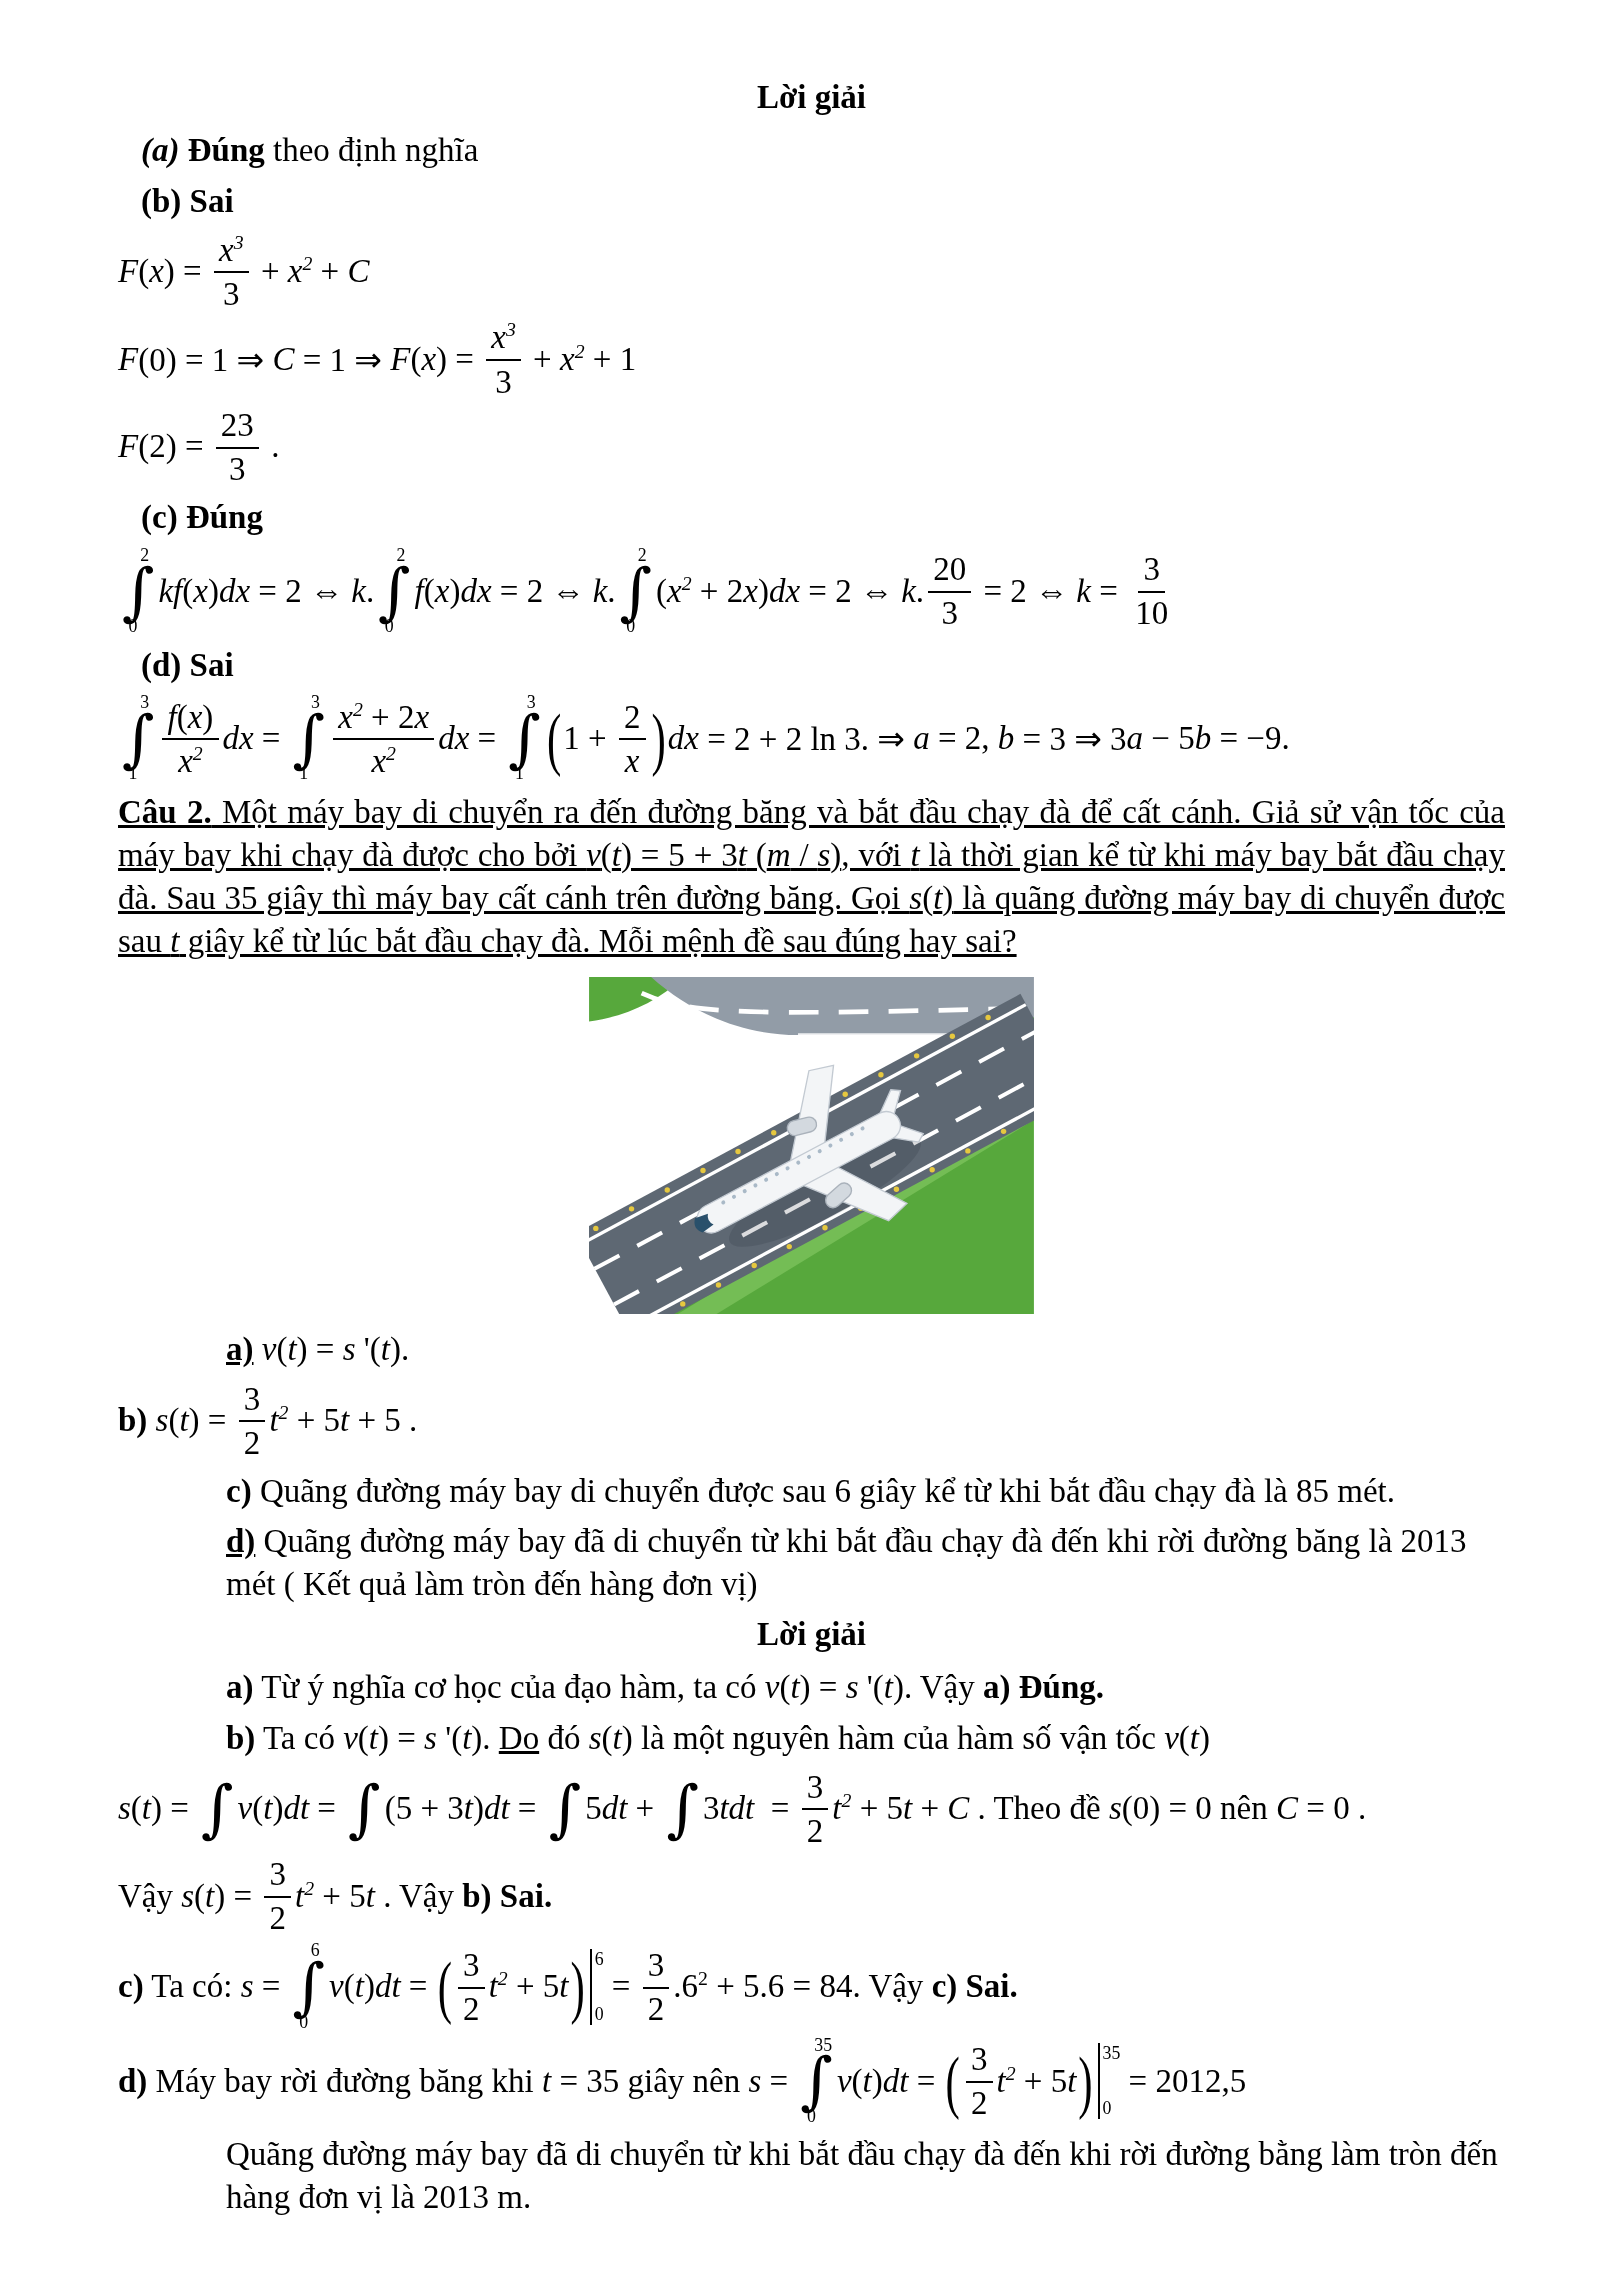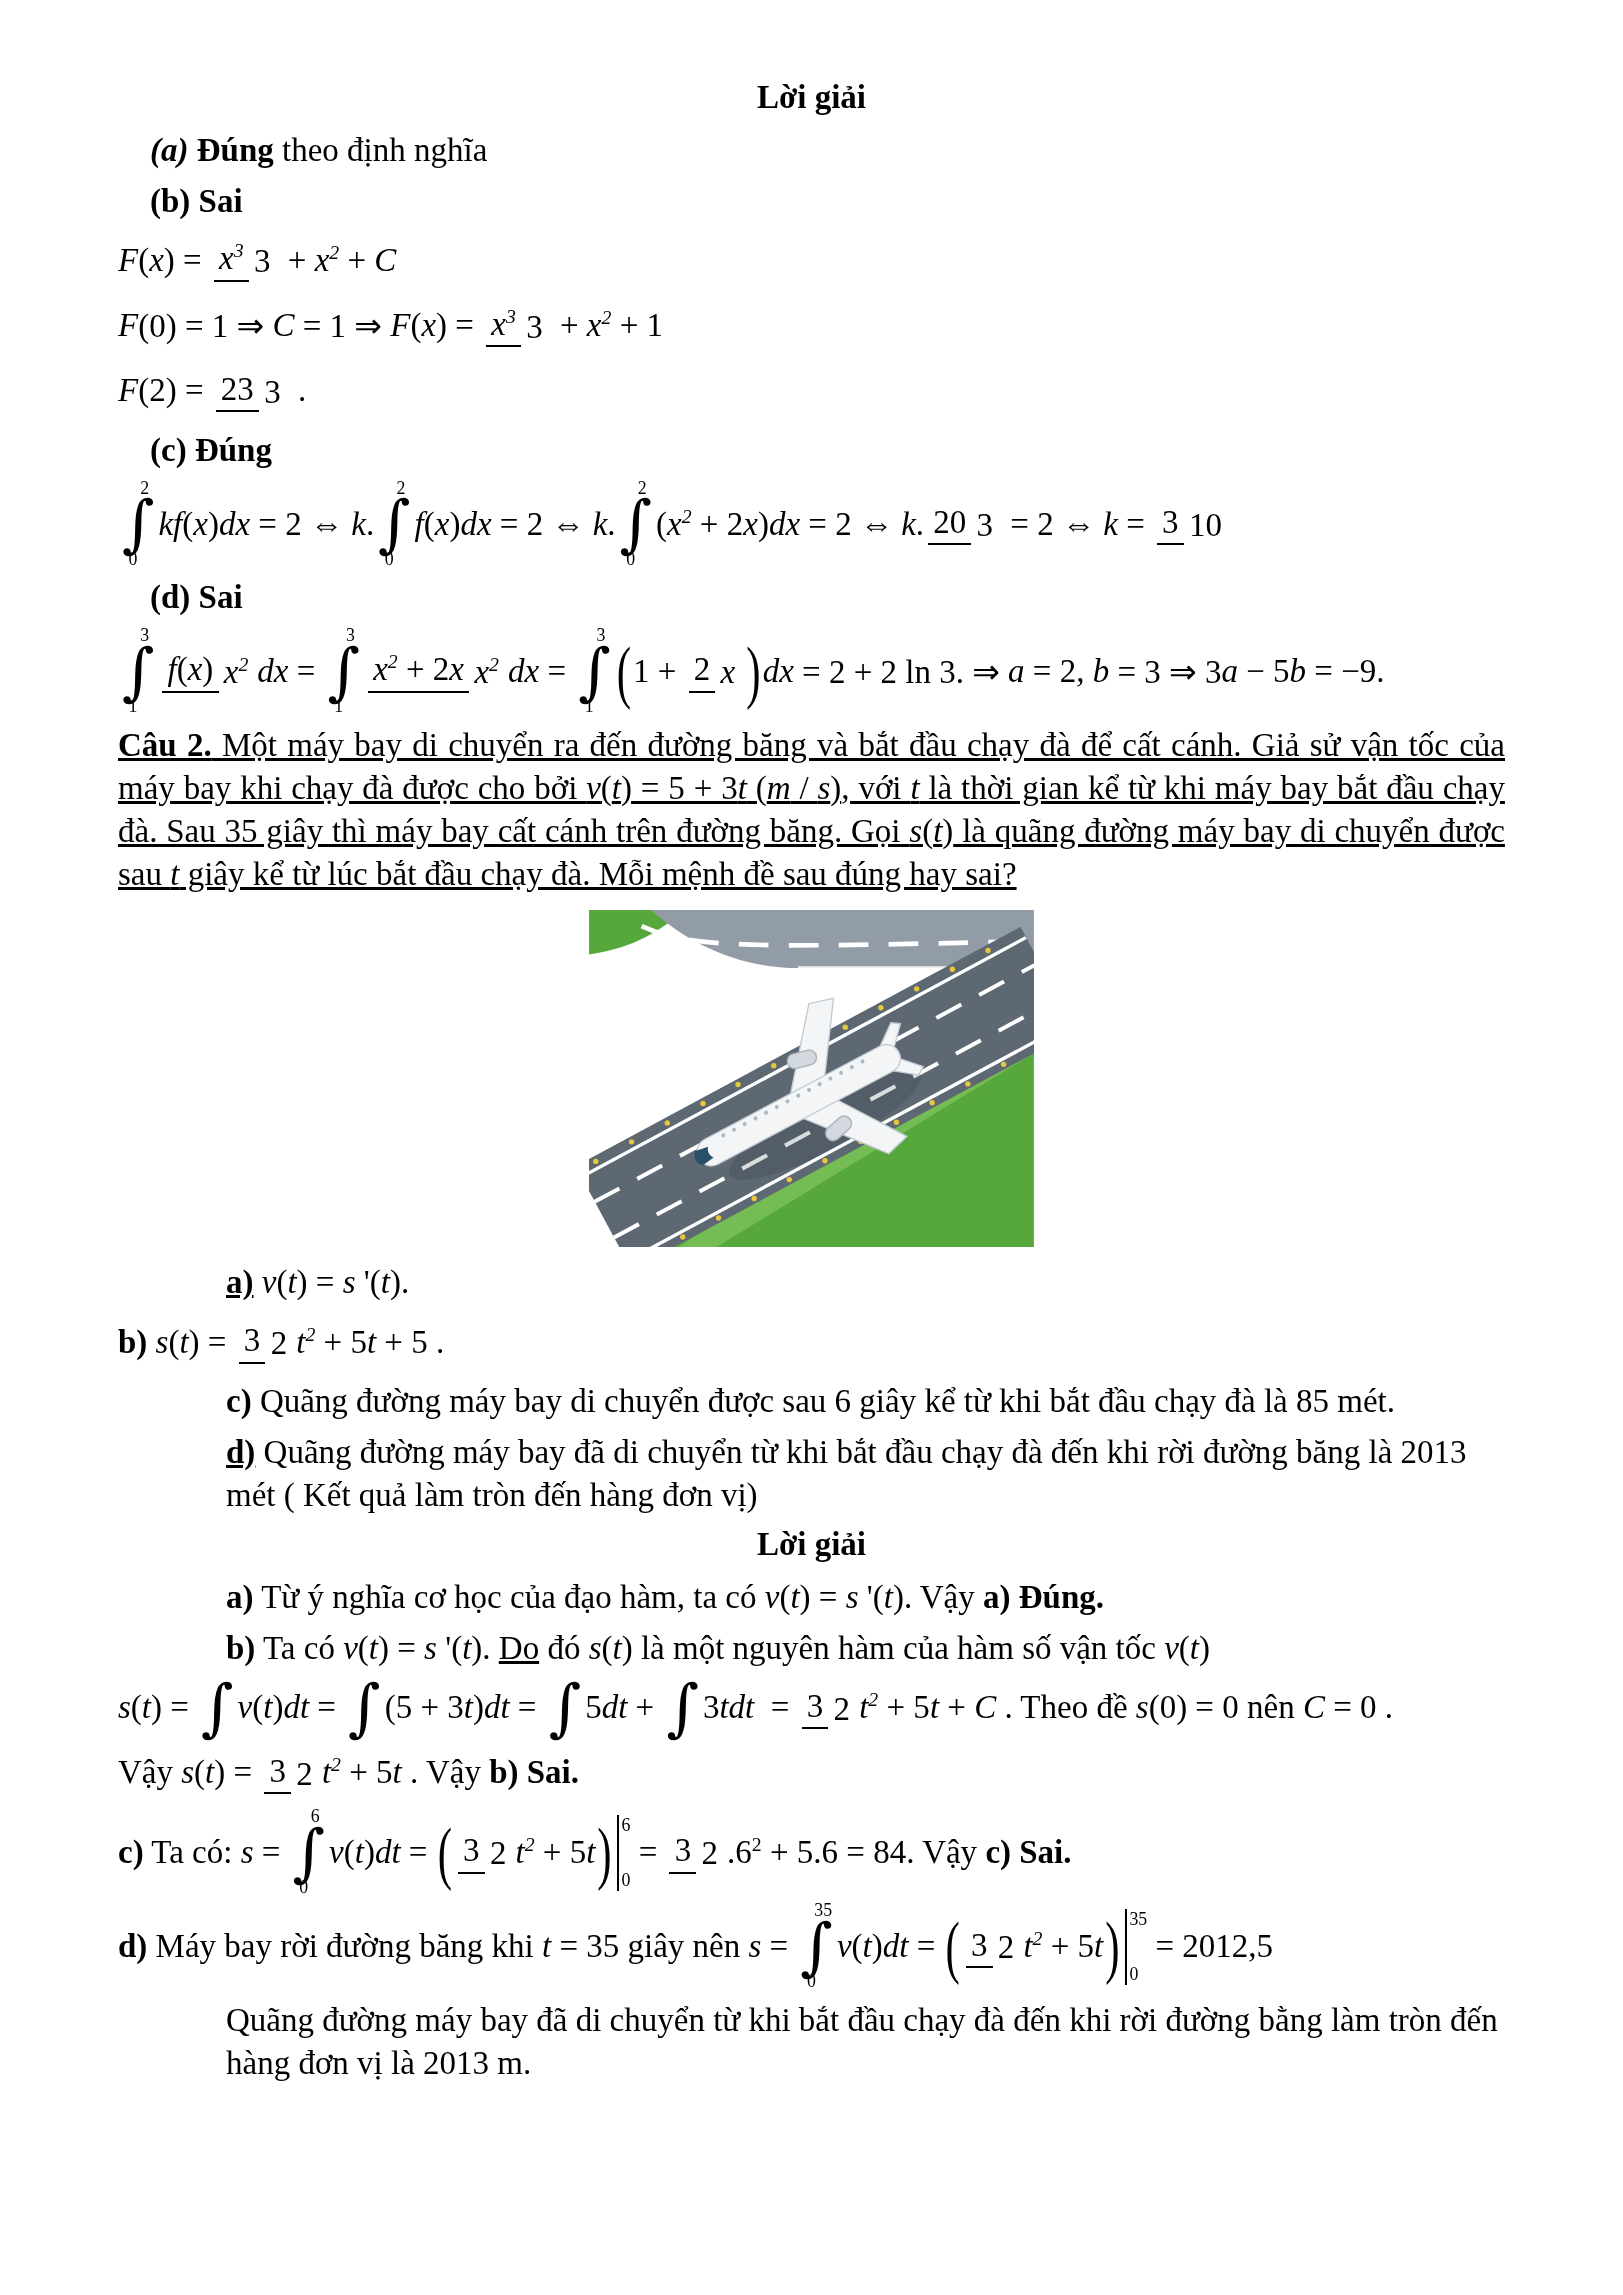--- a/index.html
+++ b/index.html
@@ -8,29 +8,29 @@
     background:#ffffff;color:#000;
     font-family:"Liberation Serif",serif;
     font-size:33px;
   }
   .content{padding:72px 118px 0 118px;}
   .block{margin:7.9px 0;}
   .heading{text-align:center;font-weight:bold;margin:5.2px 0 10.5px 0;line-height:1.25;}
   .line{line-height:1.3;}
   .para{line-height:1.3;}
   .align-justify{text-align:justify;text-decoration:underline;}
-  .ind-1{margin-left:32px;}
+  .ind-1{margin-left:23px;}
   .ind-2{margin-left:108px;}
   .math{display:flex;align-items:center;flex-wrap:wrap;row-gap:5.2px;min-height:60px;margin:5.2px 0;}
   .math .tok{white-space:pre;}
   .tok.bd{font-weight:bold;text-align:center;}
   .tok.it{font-style:italic;}
   .tok.un{text-decoration:underline;}
   sup{font-size:0.60em;line-height:0;}
-  .frac{display:inline-flex;flex-direction:row;align-items:center;vertical-align:middle;
+  .frac{display:inline-flex;flex-direction:column;align-items:center;vertical-align:middle;
         margin:0 3.9px;line-height:1.12;}
   .frac .num{padding:1.3px 5.2px 2.6px 5.2px;border-bottom:2px solid #000;}
   .frac .den{padding:2.6px 5.2px 0 5.2px;}
   .intg{display:inline-flex;flex-direction:column;align-items:center;line-height:1;margin:0 3.9px;vertical-align:middle;}
   .intg .isym{font-family:"DejaVu Serif",serif;font-size:1.9em;line-height:0.85;font-style:normal;}
   .intg .lim{font-size:0.54em;line-height:1;}
   .intg .lim.hi{transform:translateX(6.5px);}
   .intg .lim.lo{transform:translateX(-5.2px);}
   .bigp{font-size:1.3em;transform:scaleY(1.65);display:inline-block;margin:0 2px;font-weight:400;}
   .evalb{display:inline-flex;align-items:stretch;height:2.3em;margin-left:3.3px;}

